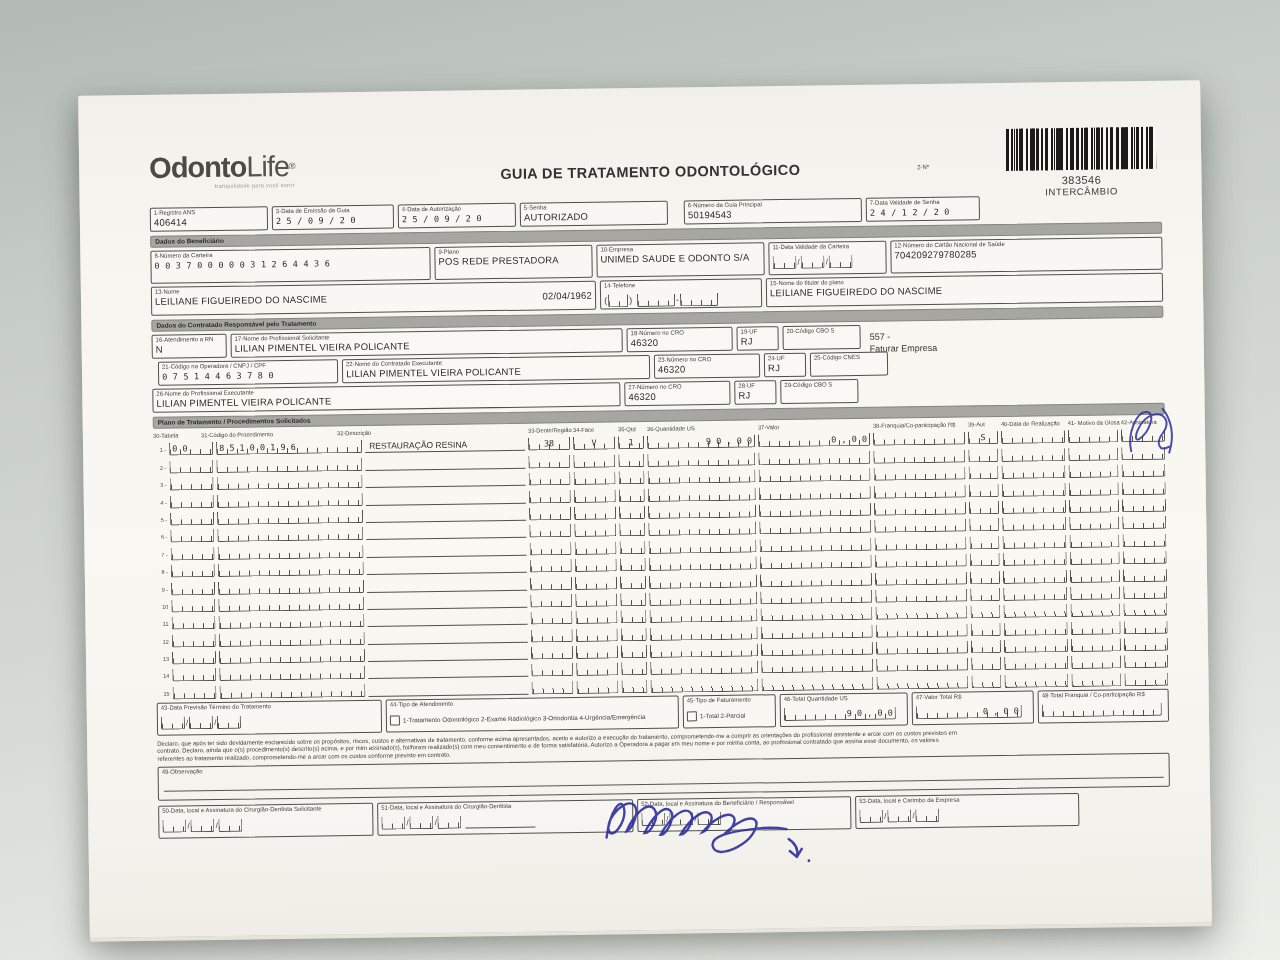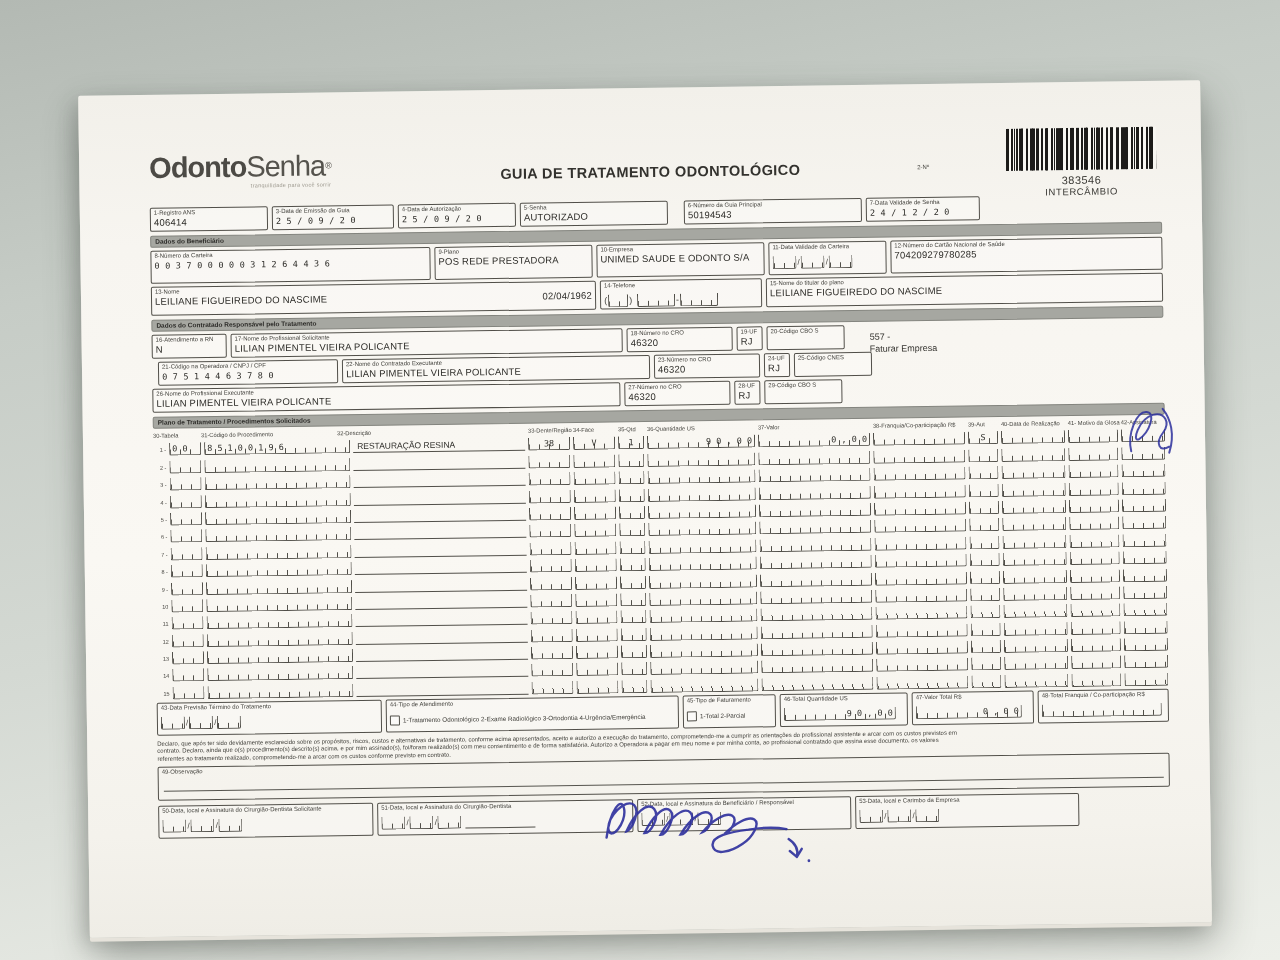--- a/index.html
+++ b/index.html
@@ -49,33 +49,33 @@
   .sl::before{content:"/";font-size:8px;color:#45443f;}
   .ph-open::before{content:"(";font-size:9px;color:#45443f;}
   .ph-close::before{content:")";font-size:9px;color:#45443f;}
   .dash::before{content:"-";font-size:9px;color:#45443f;}
   .secbar{margin-top:4px;background:#a6a7a1;border:1px solid #83847e;border-radius:2px;
     font-size:6.5px;font-weight:bold;color:#2d2c29;padding:1px 4px;line-height:8px;}
   
   .w118{width:118px}.w122{width:122px}.w148{width:148px}.w178{width:178px}.w114{width:114px}
   .w280{width:280px}.w158{width:158px}.w168{width:168px}.w118b{width:118px}.flex1{flex:1}
   .w445{width:445px}.w162{width:162px}
-  .w75{width:75px}.w392{width:392px}.w106{width:106px}.w42{width:26px}.w78{width:78px}
+  .w75{width:75px}.w392{width:392px}.w106{width:106px}.w42{width:42px}.w78{width:78px}
   .w180{width:180px}.w308{width:308px}
   .w468{width:468px}
   .gap8{width:8px}
   .note801{position:absolute;left:718px;top:6px;font-size:9px;line-height:12px;color:#33322e;}
   .contr{position:relative;}
   
   .ptwrap{position:relative;}
   .pth{display:flex;gap:3px;margin-top:4px;font-size:5.8px;color:#45443f;white-space:nowrap;align-items:flex-end;}
   .pth span{overflow:visible;}
   .proc-row{display:flex;gap:3px;align-items:flex-end;height:17.4px;}
   .rn{width:13px;font-size:5.5px;color:#45443f;text-align:right;line-height:11px;}
-  .c-tab{width:32px}.c-cod{width:146px}
+  .c-tab{width:44px}.c-cod{width:146px}
   .c-dsc{flex:1;border-bottom:1px solid #514f49;font-size:8.5px;line-height:12px;height:13px;
     color:#2e2d29;padding:0 4px;white-space:nowrap;overflow:hidden;box-sizing:border-box;}
   .c-den{width:42px;text-align:center}.c-fac{width:42px;text-align:center}.c-qtd{width:26px;text-align:center}
   .c-usq{width:108px;text-align:right}.c-val{width:112px;text-align:right}.c-frq{width:92px}
   .c-aut{width:30px;text-align:center}.c-dat{width:64px}.c-mot{width:50px}.c-ass{width:44px}
   .h-tab{width:45px}.h-cod{width:133px}.h-dsc{flex:1}.h-den{width:42px}.h-fac{width:42px}.h-qtd{width:26px}
   .h-usq{width:108px}.h-val{width:112px}.h-frq{width:92px}.h-aut{width:30px}.h-dat{width:64px}
   .h-mot{width:50px}.h-ass{width:44px}
   .sig-row1{position:absolute;right:-14px;top:-16px;width:62px;height:54px;}
   
@@ -93,21 +93,21 @@
 </style>
 </head>
 <body>
 
 <div class="paper">
 
   <div class="form">
 
     <div class="hdr">
       <div class="logo">
-        <div class="logo-line"><b>Odonto</b><span class="lt">Senha</span><span class="logo-reg">®</span></div>
+        <div class="logo-line"><b>Odonto</b><span class="lt">Life</span><span class="logo-reg">®</span></div>
         <div class="logo-tag">tranquilidade para você sorrir</div>
       </div>
       <div class="title">GUIA DE TRATAMENTO ODONTOLÓGICO</div>
       <div class="no-lab">2-Nº</div>
       <div class="bc-block">
         <div class="bars"></div>
         <div class="bc-num">383546</div>
         <div class="bc-cap">INTERCÂMBIO</div>
       </div>
     </div>

